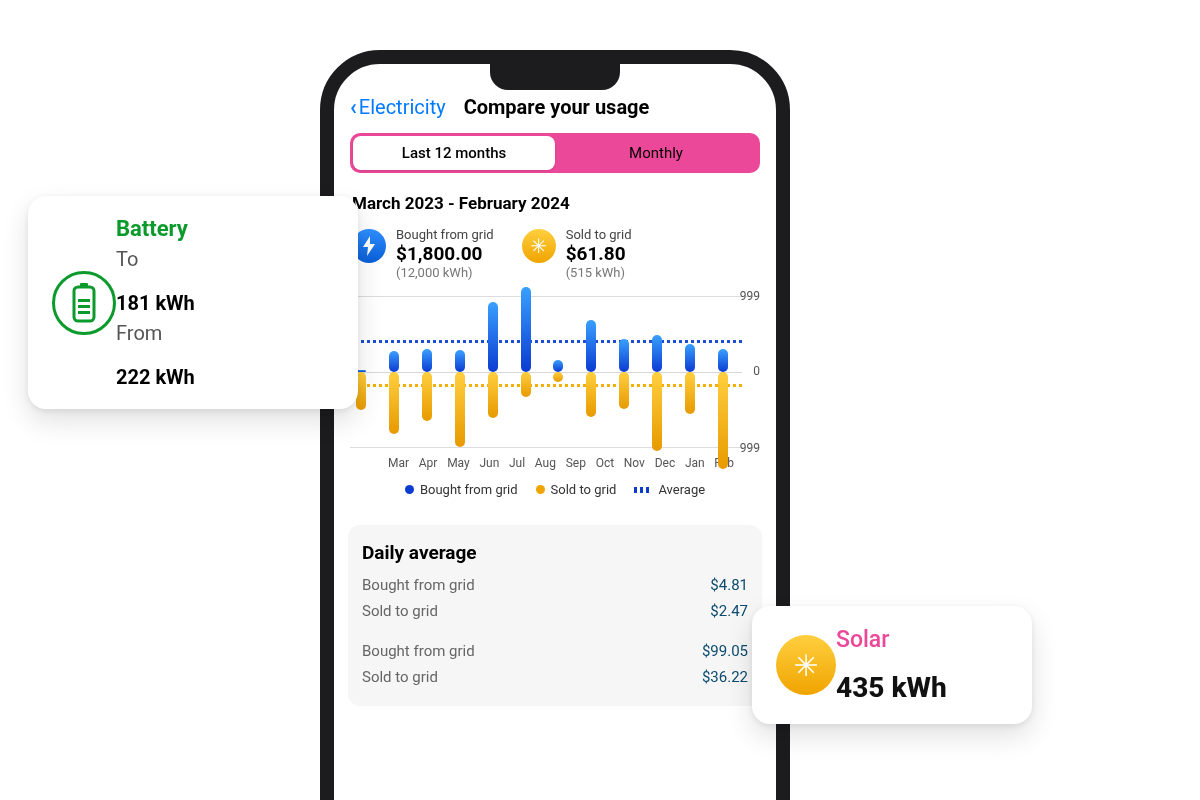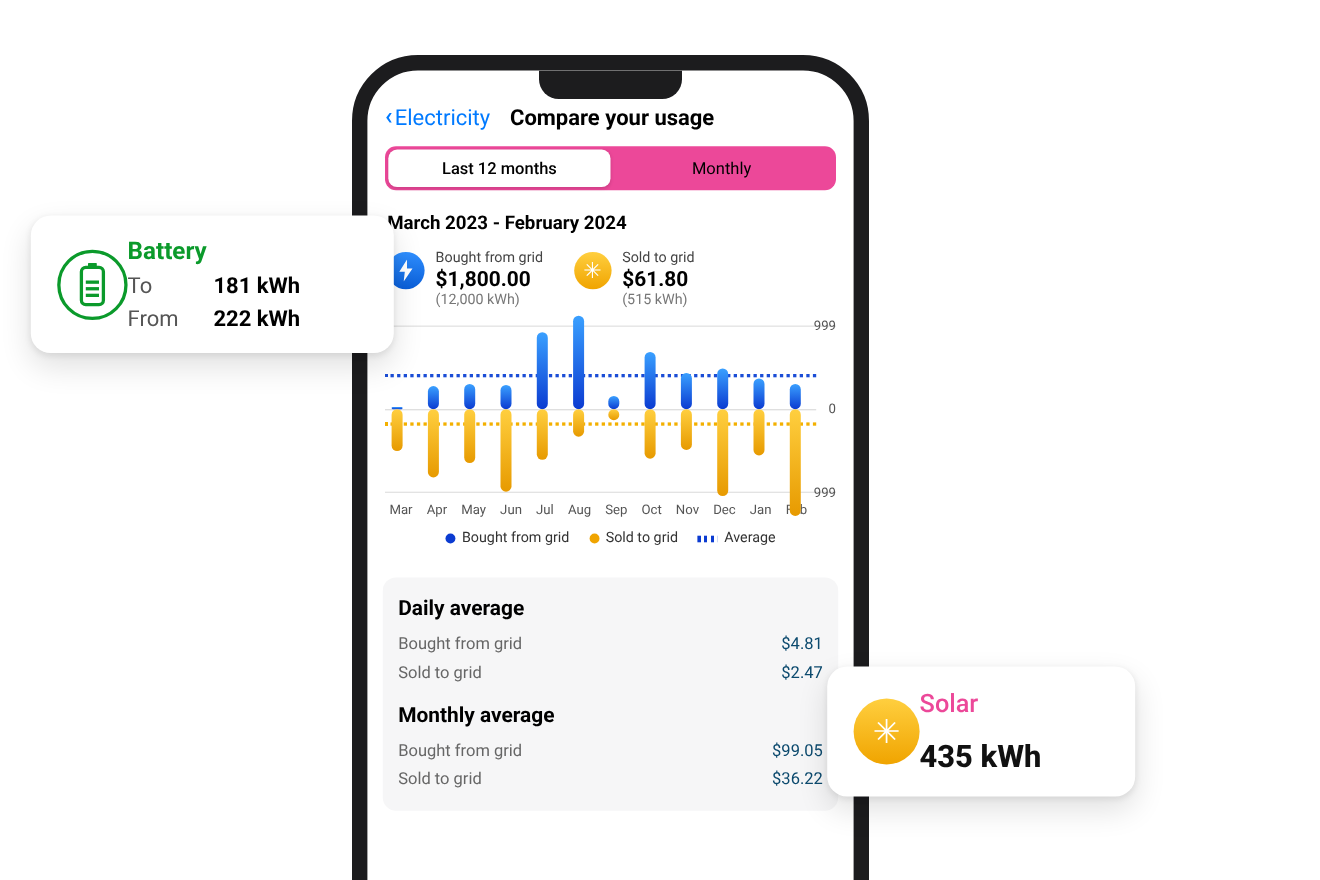--- a/index.html
+++ b/index.html
@@ -97,21 +97,21 @@
   .avg-amber { border-color:#f3b000; top:calc(50% + 12px);}
   .bars { position:absolute; left:0; right:26px; top:0; bottom:0;
     display:flex; justify-content:space-between; align-items:center; padding:0 4px;}
   .bar-col { position:relative; width:14px; height:100%;}
   .bar-up, .bar-dn {
     position:absolute; left:2px; width:10px; border-radius:6px;
   }
   .bar-up { bottom:50%; background:linear-gradient(180deg,#3aa0ff,#0b3bd1);}
   .bar-dn { top:50%; background:linear-gradient(180deg,#ffcf3f,#e79a00);}
   .xlabels { display:flex; justify-content:space-between; padding:8px 4px 0 4px;
-    font-size:12px; color:#555; margin-right:22px;}
+    font-size:12px; color:#555; margin-right:22px;margin-left:34px;}
   .legend { display:flex; gap:18px; justify-content:center; padding:12px 0 18px 0;
     font-size:13px; color:#333;}
   .legend span { display:flex; align-items:center; gap:6px;}
   .dot { width:9px; height:9px; border-radius:50%; display:inline-block;}
   .dot.blue{background:#0b3bd1;} .dot.amber{background:#f0a400;}
   .dots-avg { display:inline-block; width:18px; height:6px;
     background:repeating-linear-gradient(90deg,#0b3bd1 0 3px,transparent 3px 6px);}
   
   .avg-card {
     background:#f6f6f7; border-radius:12px; padding:16px 14px; margin:0 2px;
@@ -136,21 +136,21 @@
   .sun-icon-lg {
     width:60px;height:60px;border-radius:50%;
     background:linear-gradient(180deg,#ffcf3f,#f0a400);
     display:flex;align-items:center;justify-content:center;flex-shrink:0;
     color:#fff;font-size:30px;
   }
   .card-title { font-size:22px; font-weight:700;}
   .battery-title{color:#0b9a2b;}
   .solar-title{color:#ec4899;font-size:23px;font-weight:500;margin-bottom:18px;}
   .solar-val{font-size:28px;font-weight:800;color:#111;}
-  .kv-row{display:flex;gap:20px;font-size:20px;margin-top:6px;}
+  .kv-row{display:flex;gap:20px;font-size:20px;margin-top:6px;flex-direction:column;}
   .kv-row .k{color:#555;width:58px;}
   .kv-row .v{font-weight:700;}
 </style>
 </head>
 <body>
 
 <div class="phone">
   <div class="phone-notch"></div>
   <div class="screen">
 
@@ -285,21 +285,20 @@
       <div class="avg-title">Daily average</div>
       <div class="avg-row">
         <span>Bought from grid</span>
         <span class="val">$4.81</span>
       </div>
       <div class="avg-row">
         <span>Sold to grid</span>
         <span class="val">$2.47</span>
       </div>
       <div class="avg-sep"></div>
-      <div class="avg-title">Monthly average</div>
       <div class="avg-row">
         <span>Bought from grid</span>
         <span class="val">$99.05</span>
       </div>
       <div class="avg-row">
         <span>Sold to grid</span>
         <span class="val">$36.22</span>
       </div>
     </div>
 

